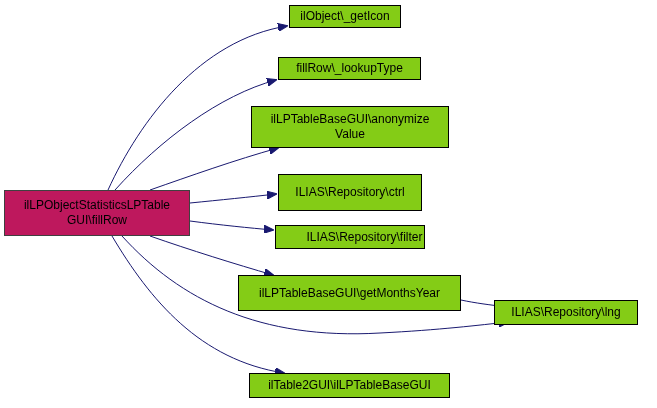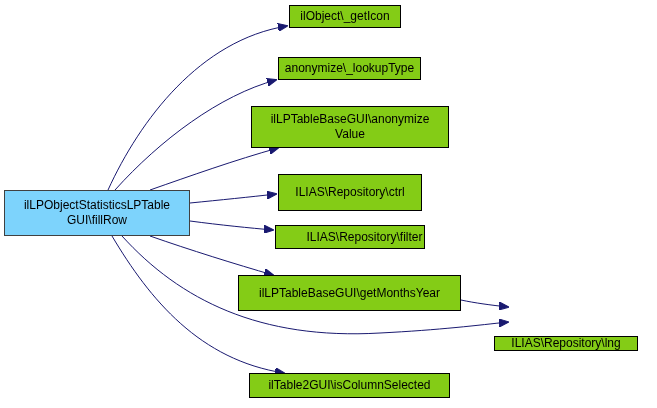--- a/index.html
+++ b/index.html
@@ -5,21 +5,21 @@
     html, body { margin: 0; padding: 0; background: #ffffff; }
     body { width: 657px; height: 408px; position: relative; overflow: hidden; font-family: "Liberation Sans", sans-serif; }
     svg#graph { position: absolute; left: 0; top: 0; }
     .node {
       position: absolute; box-sizing: border-box;
       border: 1px solid #000000; background: #84cc16;
       font-family: "Liberation Sans", sans-serif; font-size: 12px; line-height: 15px;
       color: #000000; display: flex; align-items: center; justify-content: center;
       text-align: center; cursor: pointer; white-space: pre-line;
     }
-    .node.root { background: #7dd3fc; border-color: #404040; }
+    .node.root { background: #be185d; border-color: #404040; }
   </style>
 </head>
 <body>
 
 <svg id="graph" width="657" height="408" viewBox="0 0 657 408">
   <defs>
     <marker id="arrow" markerWidth="10" markerHeight="8" refX="9" refY="4" orient="auto" markerUnits="userSpaceOnUse">
       <path d="M0,0 L10,4 L0,8 Z" fill="#191970" stroke="#191970"></path>
     </marker>
   </defs>
@@ -32,26 +32,26 @@
   <path d="M461,300 C475,303 490,305 508,307" fill="none" stroke="#191970" stroke-width="1" marker-end="url(#arrow)"></path>
   <path d="M122,236 C180,300 260,340 380,333 C440,330 480,325 508,322" fill="none" stroke="#191970" stroke-width="1" marker-end="url(#arrow)"></path>
   <path d="M112,236 C150,300 200,360 284,373" fill="none" stroke="#191970" stroke-width="1" marker-end="url(#arrow)"></path>
 </svg>
 
 <div class="node root" style="left:4px; top:190px; width:186px; height:46px;">ilLPObjectStatisticsLPTable
 GUI\fillRow</div>
 
 <div class="node" style="left:289px; top:5px; width:112px; height:23px;">ilObject\_getIcon</div>
 
-<div class="node" style="left:278px; top:57px; width:143px; height:23px;">anonymize\_lookupType</div>
+<div class="node" style="left:278px; top:57px; width:143px; height:23px;">fillRow\_lookupType</div>
 
 <div class="node" style="left:251px; top:106px; width:198px; height:42px;">ilLPTableBaseGUI\anonymize
 Value</div>
 
 <div class="node" style="left:278px; top:174px; width:144px; height:37px;">ILIAS\Repository\ctrl</div>
 
 <div class="node" style="left:275px; top:225px; width:150px; height:24px;padding-left:29px;">ILIAS\Repository\filter</div>
 
 <div class="node" style="left:238px; top:275px; width:223px; height:36px;">ilLPTableBaseGUI\getMonthsYear</div>
 
-<div class="node" style="left:494px; top:300px; width:144px; height:15px;margin-top:36px;">ILIAS\Repository\lng</div>
+<div class="node" style="left:494px; top:300px; width:144px; height:25px;">ILIAS\Repository\lng</div>
 
-<div class="node" style="left:249px; top:373px; width:201px; height:25px;">ilTable2GUI\isColumnSelected</div>
+<div class="node" style="left:249px; top:373px; width:201px; height:25px;">ilTable2GUI\ilLPTableBaseGUI</div>
 
 </body></html>

